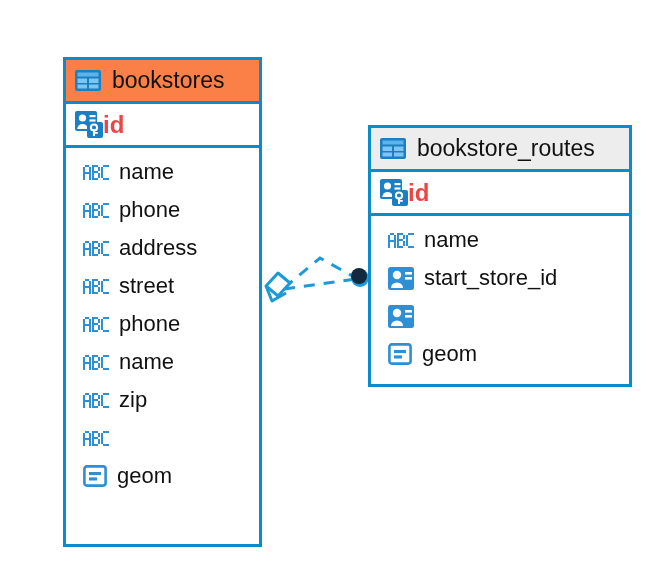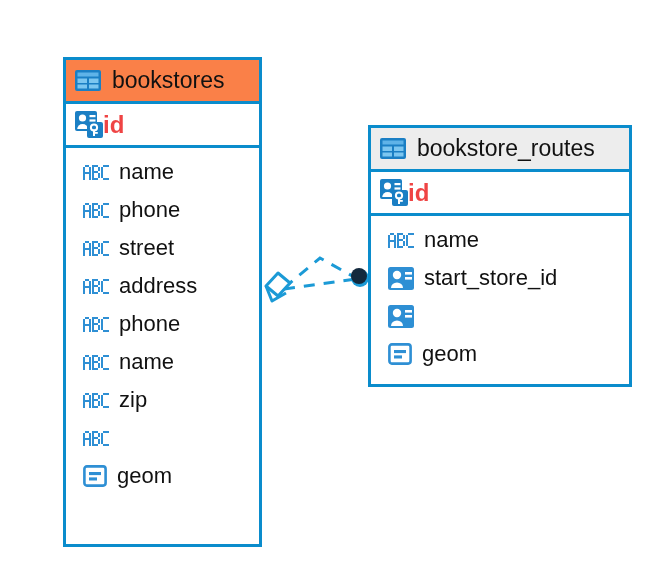--- a/index.html
+++ b/index.html
@@ -214,44 +214,44 @@
               <rect x="15" y="2" width="2" height="4"></rect>
                 <rect x="11" y="6" width="4" height="2"></rect>
               <rect x="15" y="8" width="2" height="5"></rect>
                 <rect x="11" y="13" width="4" height="2"></rect>
               <rect x="20" y="0" width="6" height="2"></rect>
                 <rect x="18" y="2" width="2" height="11"></rect>
               <rect x="20" y="13" width="6" height="2"></rect>
             </g>
           </svg>
         </span>
+        <span class="field-label">address</span>
+      </div>
+
+      <div class="field-row">
+        <span class="icon icon-abc">
+          <svg viewBox="0 0 26 15" xmlns="http://www.w3.org/2000/svg" shape-rendering="crispEdges">
+            <g fill="#2e8fd4">
+              <rect x="0" y="2" width="2" height="13"></rect>
+                <rect x="2" y="0" width="4" height="2"></rect>
+              <rect x="6" y="2" width="2" height="13"></rect>
+                <rect x="2" y="7" width="4" height="2"></rect>
+              <rect x="9" y="0" width="2" height="15"></rect>
+                <rect x="11" y="0" width="4" height="2"></rect>
+              <rect x="15" y="2" width="2" height="4"></rect>
+                <rect x="11" y="6" width="4" height="2"></rect>
+              <rect x="15" y="8" width="2" height="5"></rect>
+                <rect x="11" y="13" width="4" height="2"></rect>
+              <rect x="20" y="0" width="6" height="2"></rect>
+                <rect x="18" y="2" width="2" height="11"></rect>
+              <rect x="20" y="13" width="6" height="2"></rect>
+            </g>
+          </svg>
+        </span>
         <span class="field-label">street</span>
-      </div>
-
-      <div class="field-row">
-        <span class="icon icon-abc">
-          <svg viewBox="0 0 26 15" xmlns="http://www.w3.org/2000/svg" shape-rendering="crispEdges">
-            <g fill="#2e8fd4">
-              <rect x="0" y="2" width="2" height="13"></rect>
-                <rect x="2" y="0" width="4" height="2"></rect>
-              <rect x="6" y="2" width="2" height="13"></rect>
-                <rect x="2" y="7" width="4" height="2"></rect>
-              <rect x="9" y="0" width="2" height="15"></rect>
-                <rect x="11" y="0" width="4" height="2"></rect>
-              <rect x="15" y="2" width="2" height="4"></rect>
-                <rect x="11" y="6" width="4" height="2"></rect>
-              <rect x="15" y="8" width="2" height="5"></rect>
-                <rect x="11" y="13" width="4" height="2"></rect>
-              <rect x="20" y="0" width="6" height="2"></rect>
-                <rect x="18" y="2" width="2" height="11"></rect>
-              <rect x="20" y="13" width="6" height="2"></rect>
-            </g>
-          </svg>
-        </span>
-        <span class="field-label">address</span>
       </div>
 
       <div class="field-row">
         <span class="icon icon-abc">
           <svg viewBox="0 0 26 15" xmlns="http://www.w3.org/2000/svg" shape-rendering="crispEdges">
             <g fill="#2e8fd4">
               <rect x="0" y="2" width="2" height="13"></rect>
                 <rect x="2" y="0" width="4" height="2"></rect>
               <rect x="6" y="2" width="2" height="13"></rect>
                 <rect x="2" y="7" width="4" height="2"></rect>

